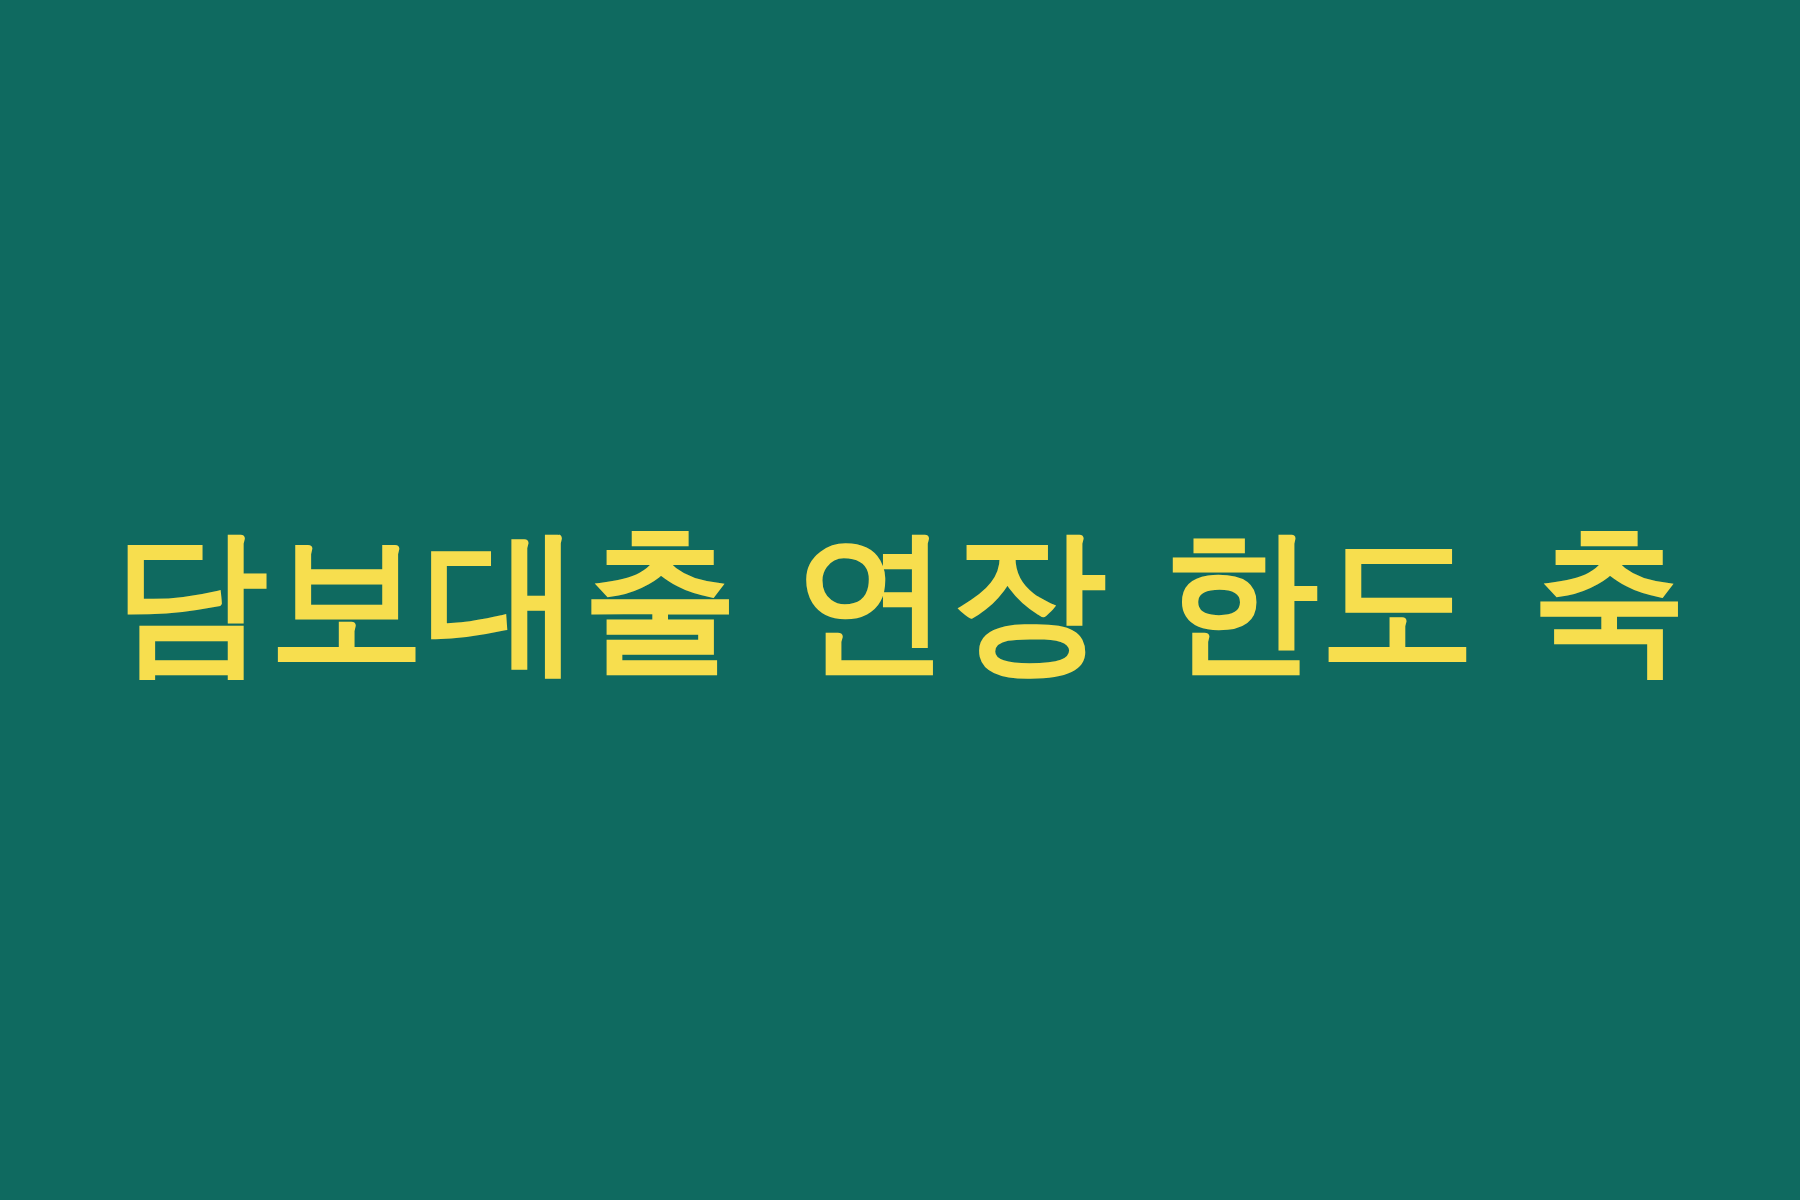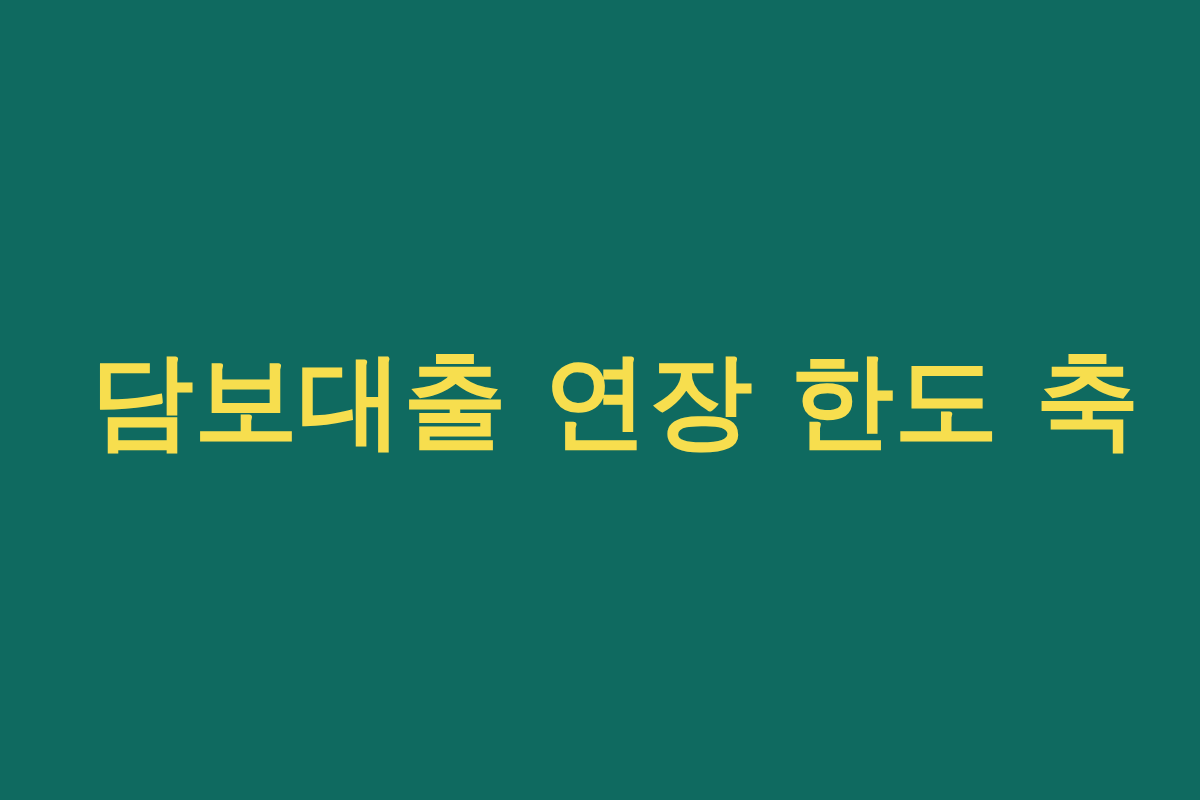--- a/index.html
+++ b/index.html
@@ -23,25 +23,25 @@
     height: 800px;
     display: flex;
     align-items: center;
     justify-content: center;
     
     background-color: #0F6A60;
   }
 
   
   .headline {
-    margin: 0;
+    margin: 13px;
     padding: 0 60px;
     box-sizing: border-box;
     width: 100%;
-    text-align: right;
+    text-align: center;
     font-family: "DejaVu Sans", "Liberation Sans", sans-serif;
     font-weight: 700;
     font-size: 104px;
     line-height: 135px;
     letter-spacing: 0.5px;
     word-break: keep-all;
     color: #F7DE4E;
     
     -webkit-font-smoothing: antialiased;
     text-rendering: optimizeLegibility;

